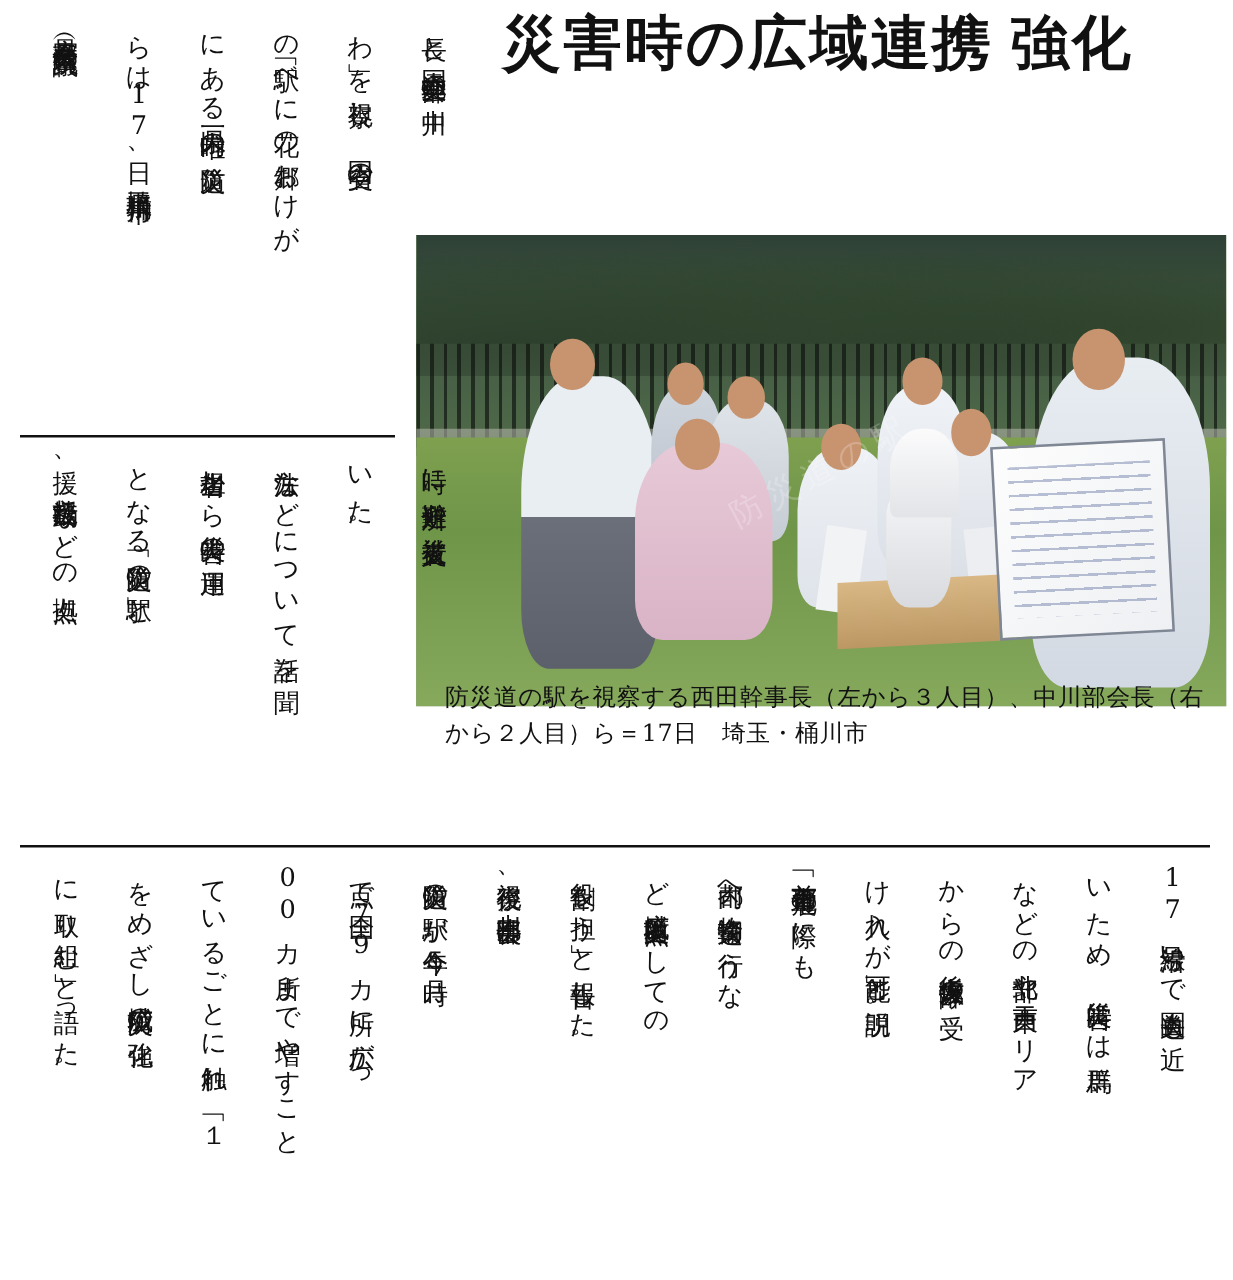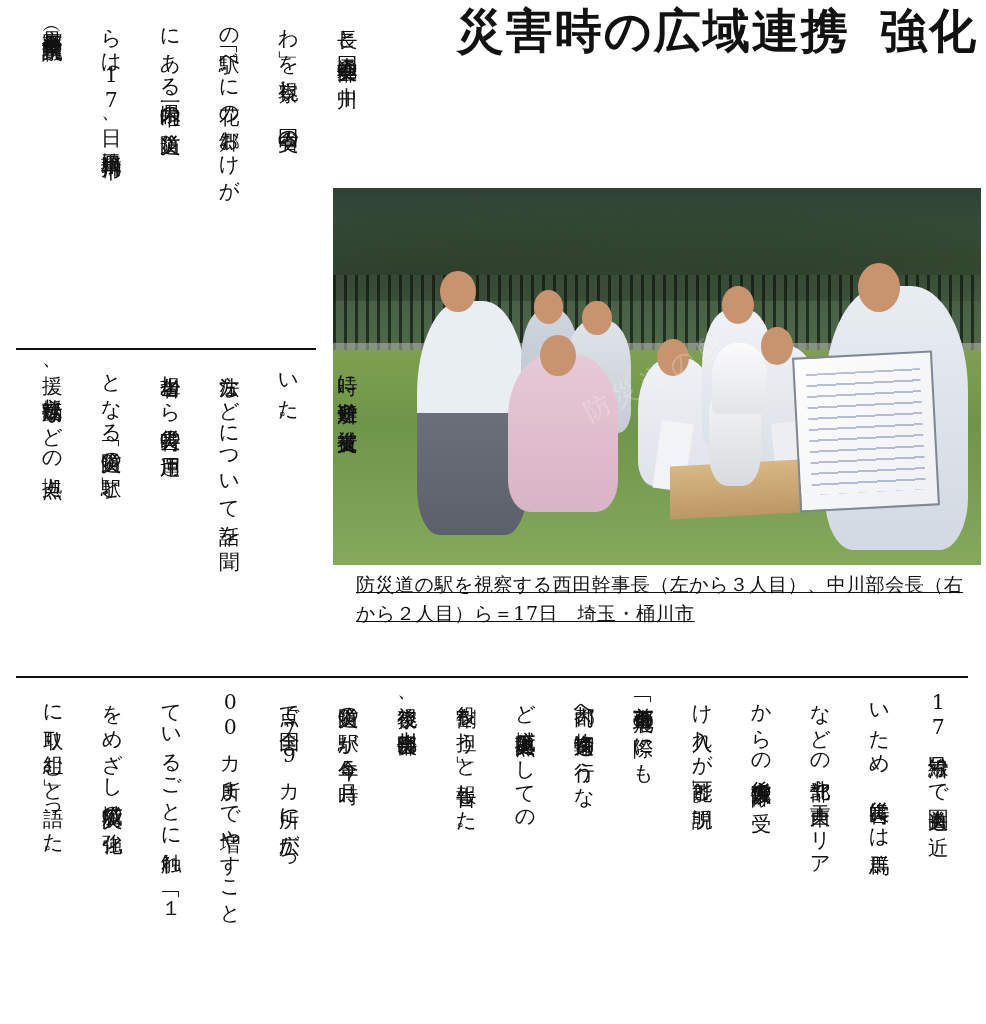--- a/index.html
+++ b/index.html
@@ -28,23 +28,23 @@
     left: 330px;
     top: 8px;
     width: 648px;
     height: 170px;
   }
   .headline-main {
     font-size: 47px;
     font-weight: bold;
     letter-spacing: 2px;
     line-height: 1.15;
-    text-align: right;
+    text-align: center;
     white-space: nowrap;
-    font-family: Liberation Mono, monospace;
+    font-family: Liberation Serif, serif;
   }
   .headline-sub {
     margin-top: 26px;
     font-size: 27px;
     font-weight: bold;
     letter-spacing: 1px;
     text-align: center;
     white-space: nowrap;
     font-family: "DejaVu Serif", serif;
   }
@@ -155,27 +155,26 @@
     align-items: center;
     justify-content: center;
     white-space: nowrap;
     pointer-events: none;
   }
 
   
   .caption {
     position: absolute;
     left: 356px;
-    top: 570px;
+    top: 544px;
     width: 612px;
     font-size: 19px;
     line-height: 1.55;
     letter-spacing: 0.5px;
     font-family: "DejaVu Serif", serif;
-    text-decoration: underline;
   }
 
   
   .vcol {
     position: absolute;
     writing-mode: vertical-rl;
     text-orientation: upright;
     font-family: "DejaVu Serif", serif;
     font-size: 20.5px;
     line-height: 1.52;

